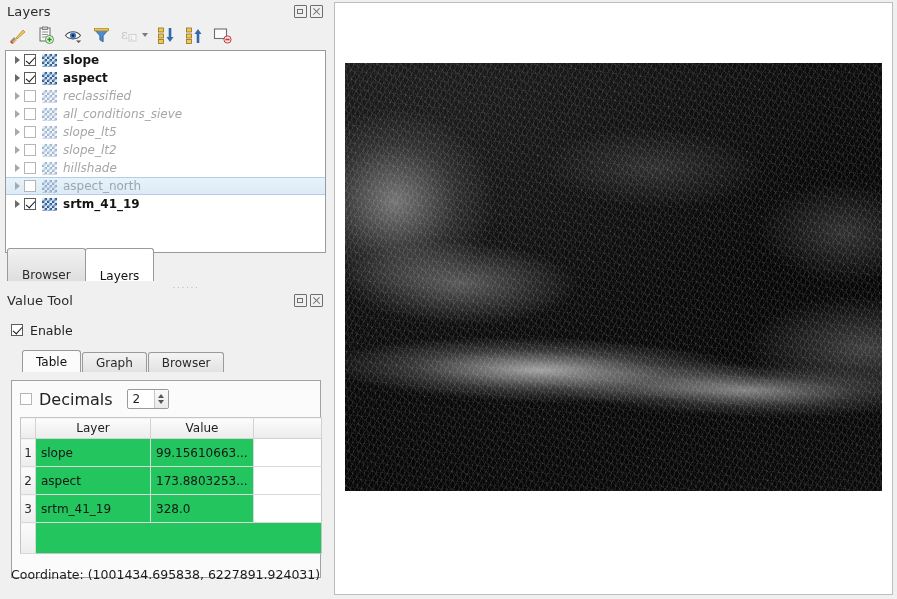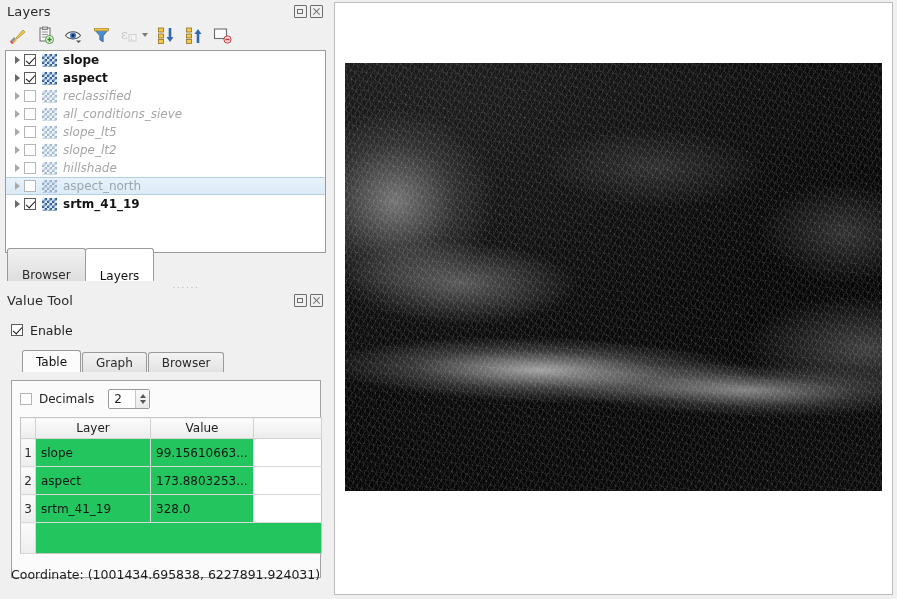--- a/index.html
+++ b/index.html
@@ -275,21 +275,21 @@
     padding: 7px 8px 0 8px;
     position: relative;
   }
   #dec-row {
     display: flex;
     align-items: center;
     height: 22px;
     margin-bottom: 7px;
   }
   #dec-row .cbox { margin-right: 7px; }
-  #dec-row .dlbl { font-size: 12px; margin-right: 14px; }
+  #dec-row .dlbl { font-size: 16px; margin-right: 14px; }
   .spin {
     width: 42px; height: 20px;
     border: 1px solid #9a9a9a;
     background: #fff;
     display: flex;
     align-items: center;
     box-sizing: border-box;
     border-radius: 2px;
   }
   .spin .sv {

